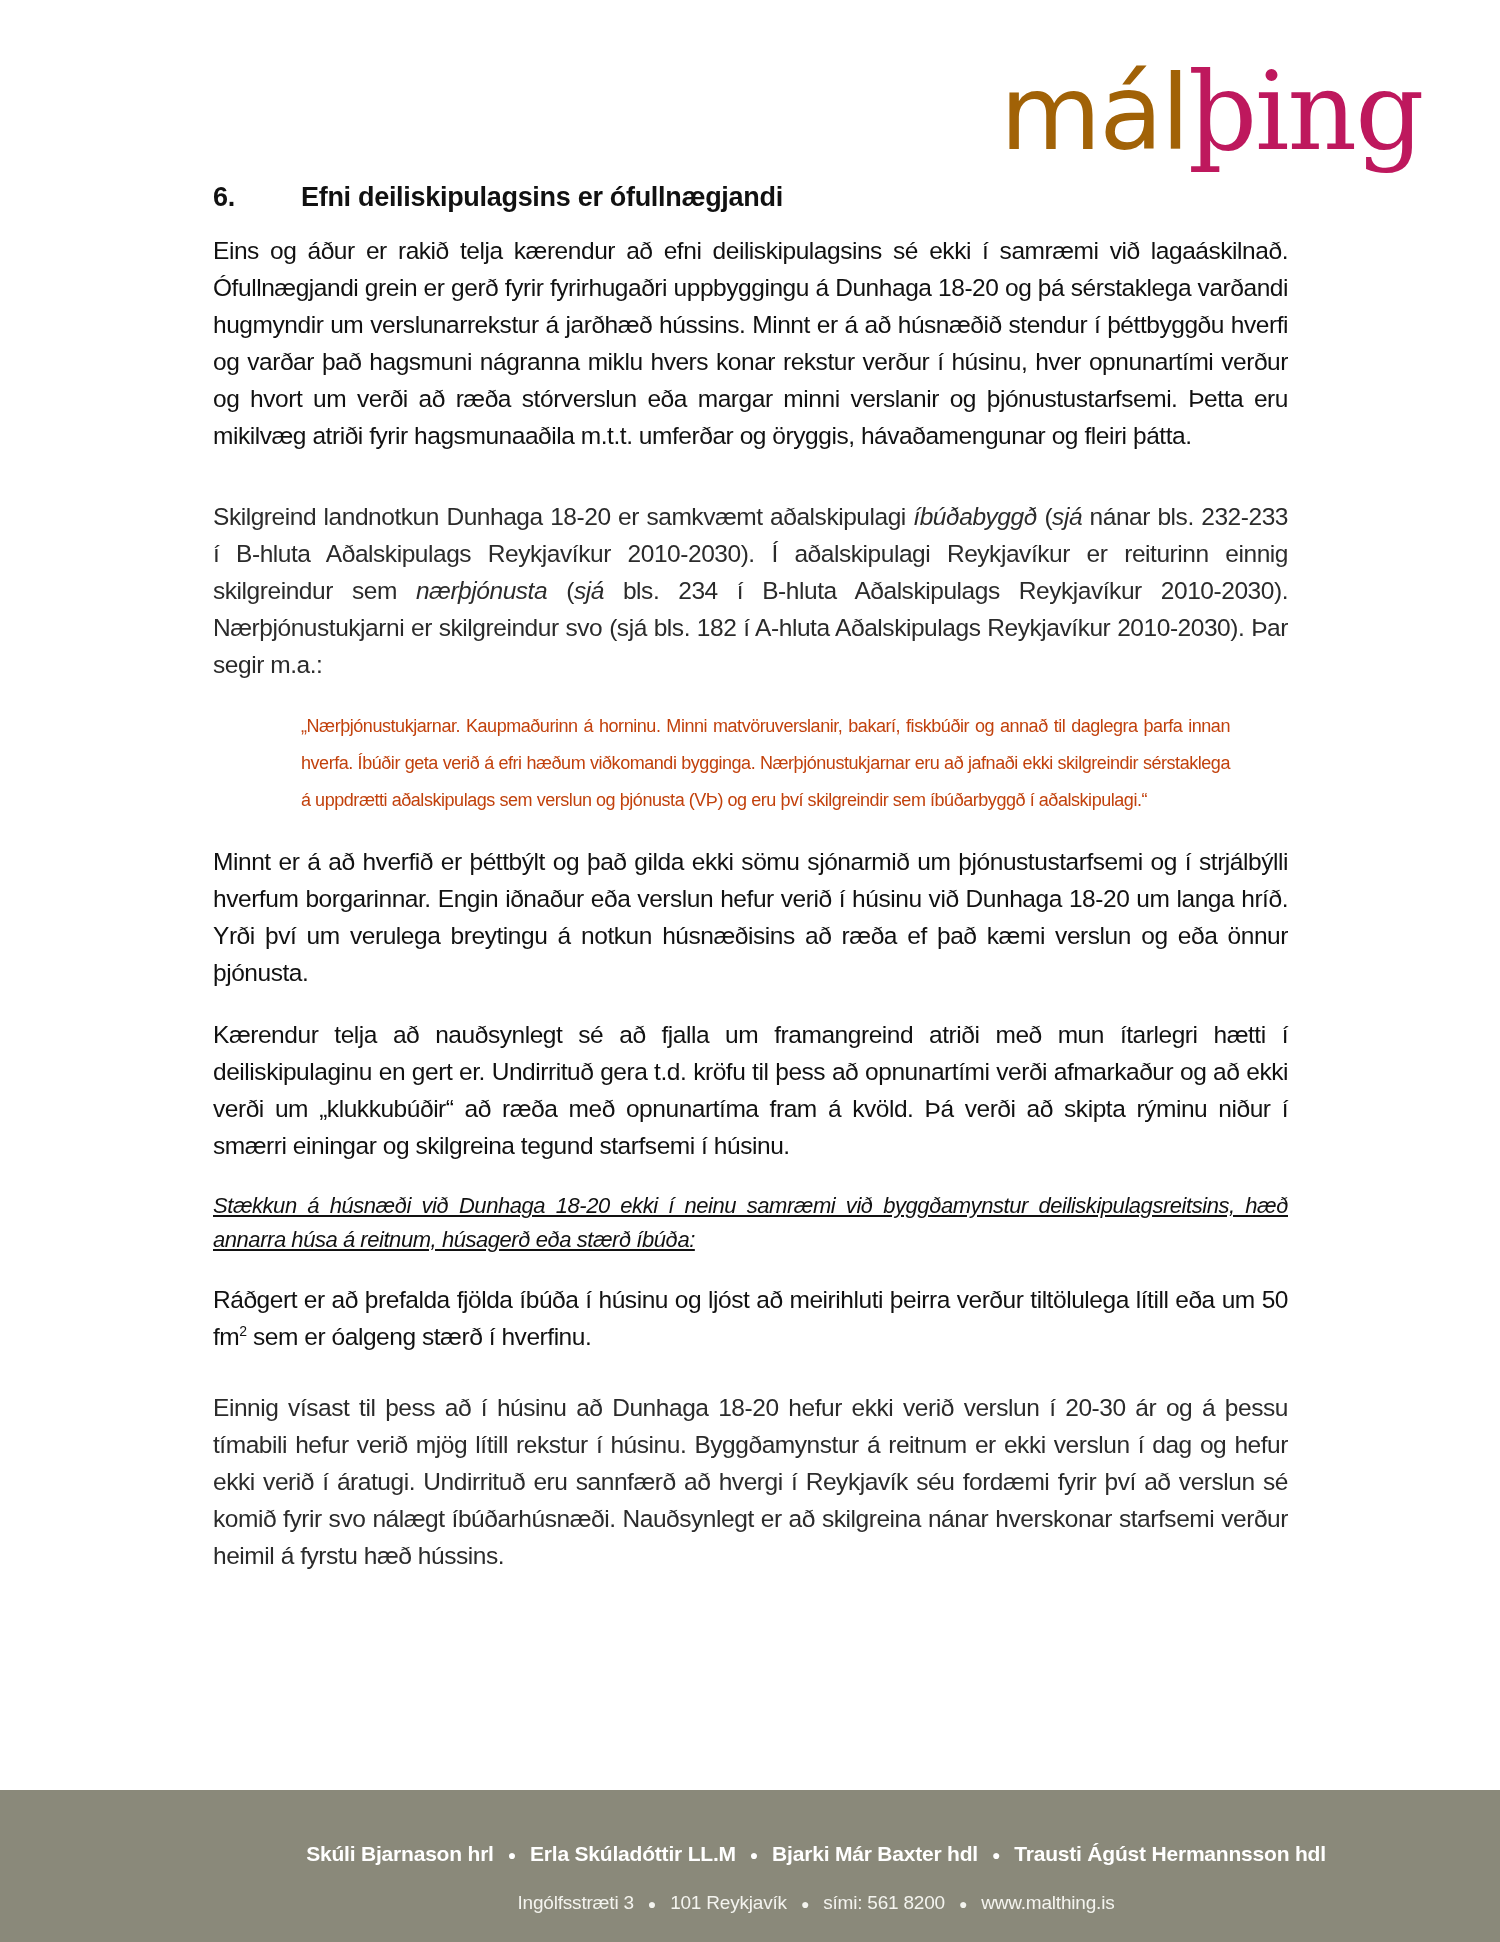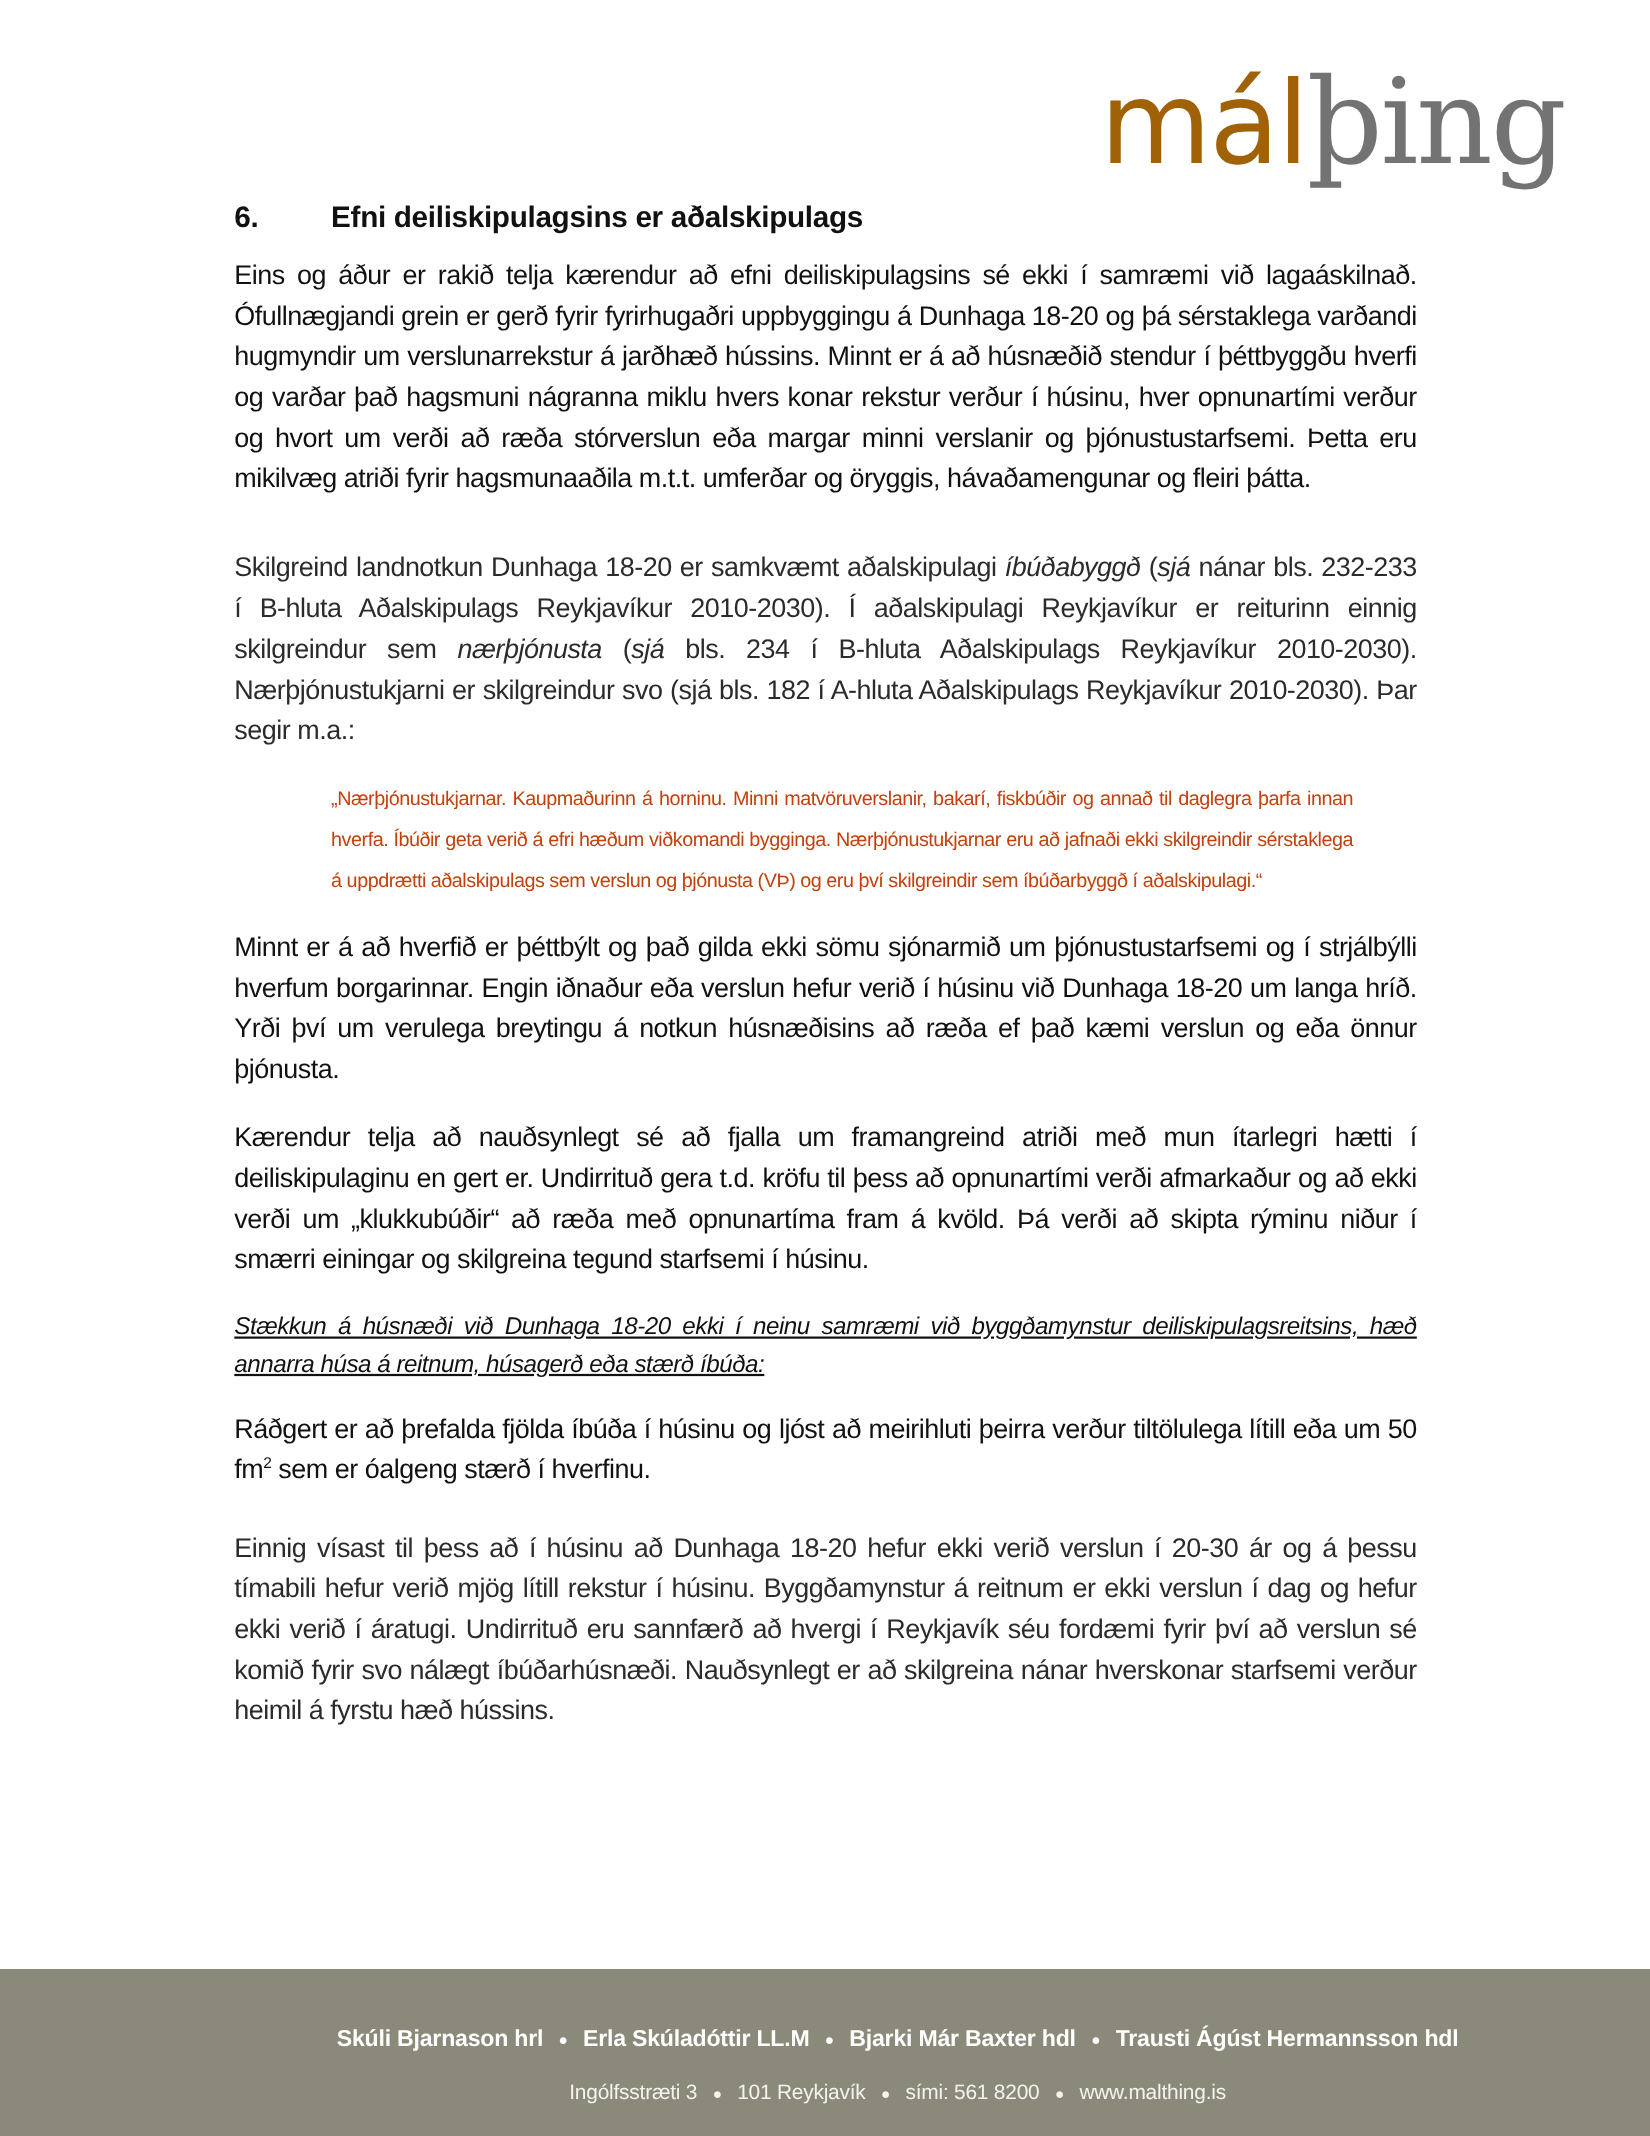--- a/index.html
+++ b/index.html
@@ -15,21 +15,21 @@
     position: absolute;
     left: 1000px;
     top: 58px;
     font-family: "DejaVu Sans", sans-serif;
     font-size: 104px;
     line-height: 1;
     letter-spacing: -2px;
     white-space: nowrap;
   }
   .logo .dark { color: #a16207; }
-  .logo .light { color: #737373; font-family: "DejaVu Serif", serif; font-size: 108px; }
+  .logo .light { color: #be185d; font-family: "DejaVu Serif", serif; font-size: 108px; }
   .content {
     position: absolute;
     left: 213px;
     top: 180px;
     width: 1075px;
     font-family: "Liberation Sans Narrow", "Liberation Sans", sans-serif;
   }
   .heading {
     display: flex;
     font-weight: bold;
@@ -98,21 +98,21 @@
 </head>
 <body>
 
 <div class="logo">
   <span class="dark">mál</span><span class="light">þing</span>
 </div>
 
 <div class="content">
   <div class="heading">
     <span class="num">6.</span>
-    <span>Efni deiliskipulagsins er aðalskipulags</span>
+    <span>Efni deiliskipulagsins er ófullnægjandi</span>
   </div>
 
   <p class="para">Eins og áður er rakið telja kærendur að efni deiliskipulagsins sé ekki í samræmi við lagaáskilnað. Ófullnægjandi grein er gerð fyrir fyrirhugaðri uppbyggingu á Dunhaga 18-20 og þá sérstaklega varðandi hugmyndir um verslunarrekstur á jarðhæð hússins. Minnt er á að húsnæðið stendur í þéttbyggðu hverfi og varðar það hagsmuni nágranna miklu hvers konar rekstur verður í húsinu, hver opnunartími verður og hvort um verði að ræða stórverslun eða margar minni verslanir og þjónustustarfsemi. Þetta eru mikilvæg atriði fyrir hagsmunaaðila m.t.t. umferðar og öryggis, hávaðamengunar og fleiri þátta.</p>
 
   <p class="para gray"><span>Skilgreind landnotkun Dunhaga 18-20 er samkvæmt aðalskipulagi </span><em>íbúðabyggð</em><span> (</span><em>sjá</em><span> nánar bls. 232-233 í B-hluta Aðalskipulags Reykjavíkur 2010-2030). Í aðalskipulagi Reykjavíkur er reiturinn einnig skilgreindur sem </span><em>nærþjónusta</em><span> (</span><em>sjá</em><span> bls. 234 í B-hluta Aðalskipulags Reykjavíkur 2010-2030). Nærþjónustukjarni er skilgreindur svo (sjá bls. 182 í A-hluta Aðalskipulags Reykjavíkur 2010-2030). Þar segir m.a.:</span></p>
 
   <p class="quote">„Nærþjónustukjarnar. Kaupmaðurinn á horninu. Minni matvöruverslanir, bakarí, fiskbúðir og annað til daglegra þarfa innan hverfa. Íbúðir geta verið á efri hæðum viðkomandi bygginga. Nærþjónustukjarnar eru að jafnaði ekki skilgreindir sérstaklega á uppdrætti aðalskipulags sem verslun og þjónusta (VÞ) og eru því skilgreindir sem íbúðarbyggð í aðalskipulagi.“</p>
 
   <p class="para">Minnt er á að hverfið er þéttbýlt og það gilda ekki sömu sjónarmið um þjónustustarfsemi og í strjálbýlli hverfum borgarinnar. Engin iðnaður eða verslun hefur verið í húsinu við Dunhaga 18-20 um langa hríð. Yrði því um verulega breytingu á notkun húsnæðisins að ræða ef það kæmi verslun og eða önnur þjónusta.</p>
 

